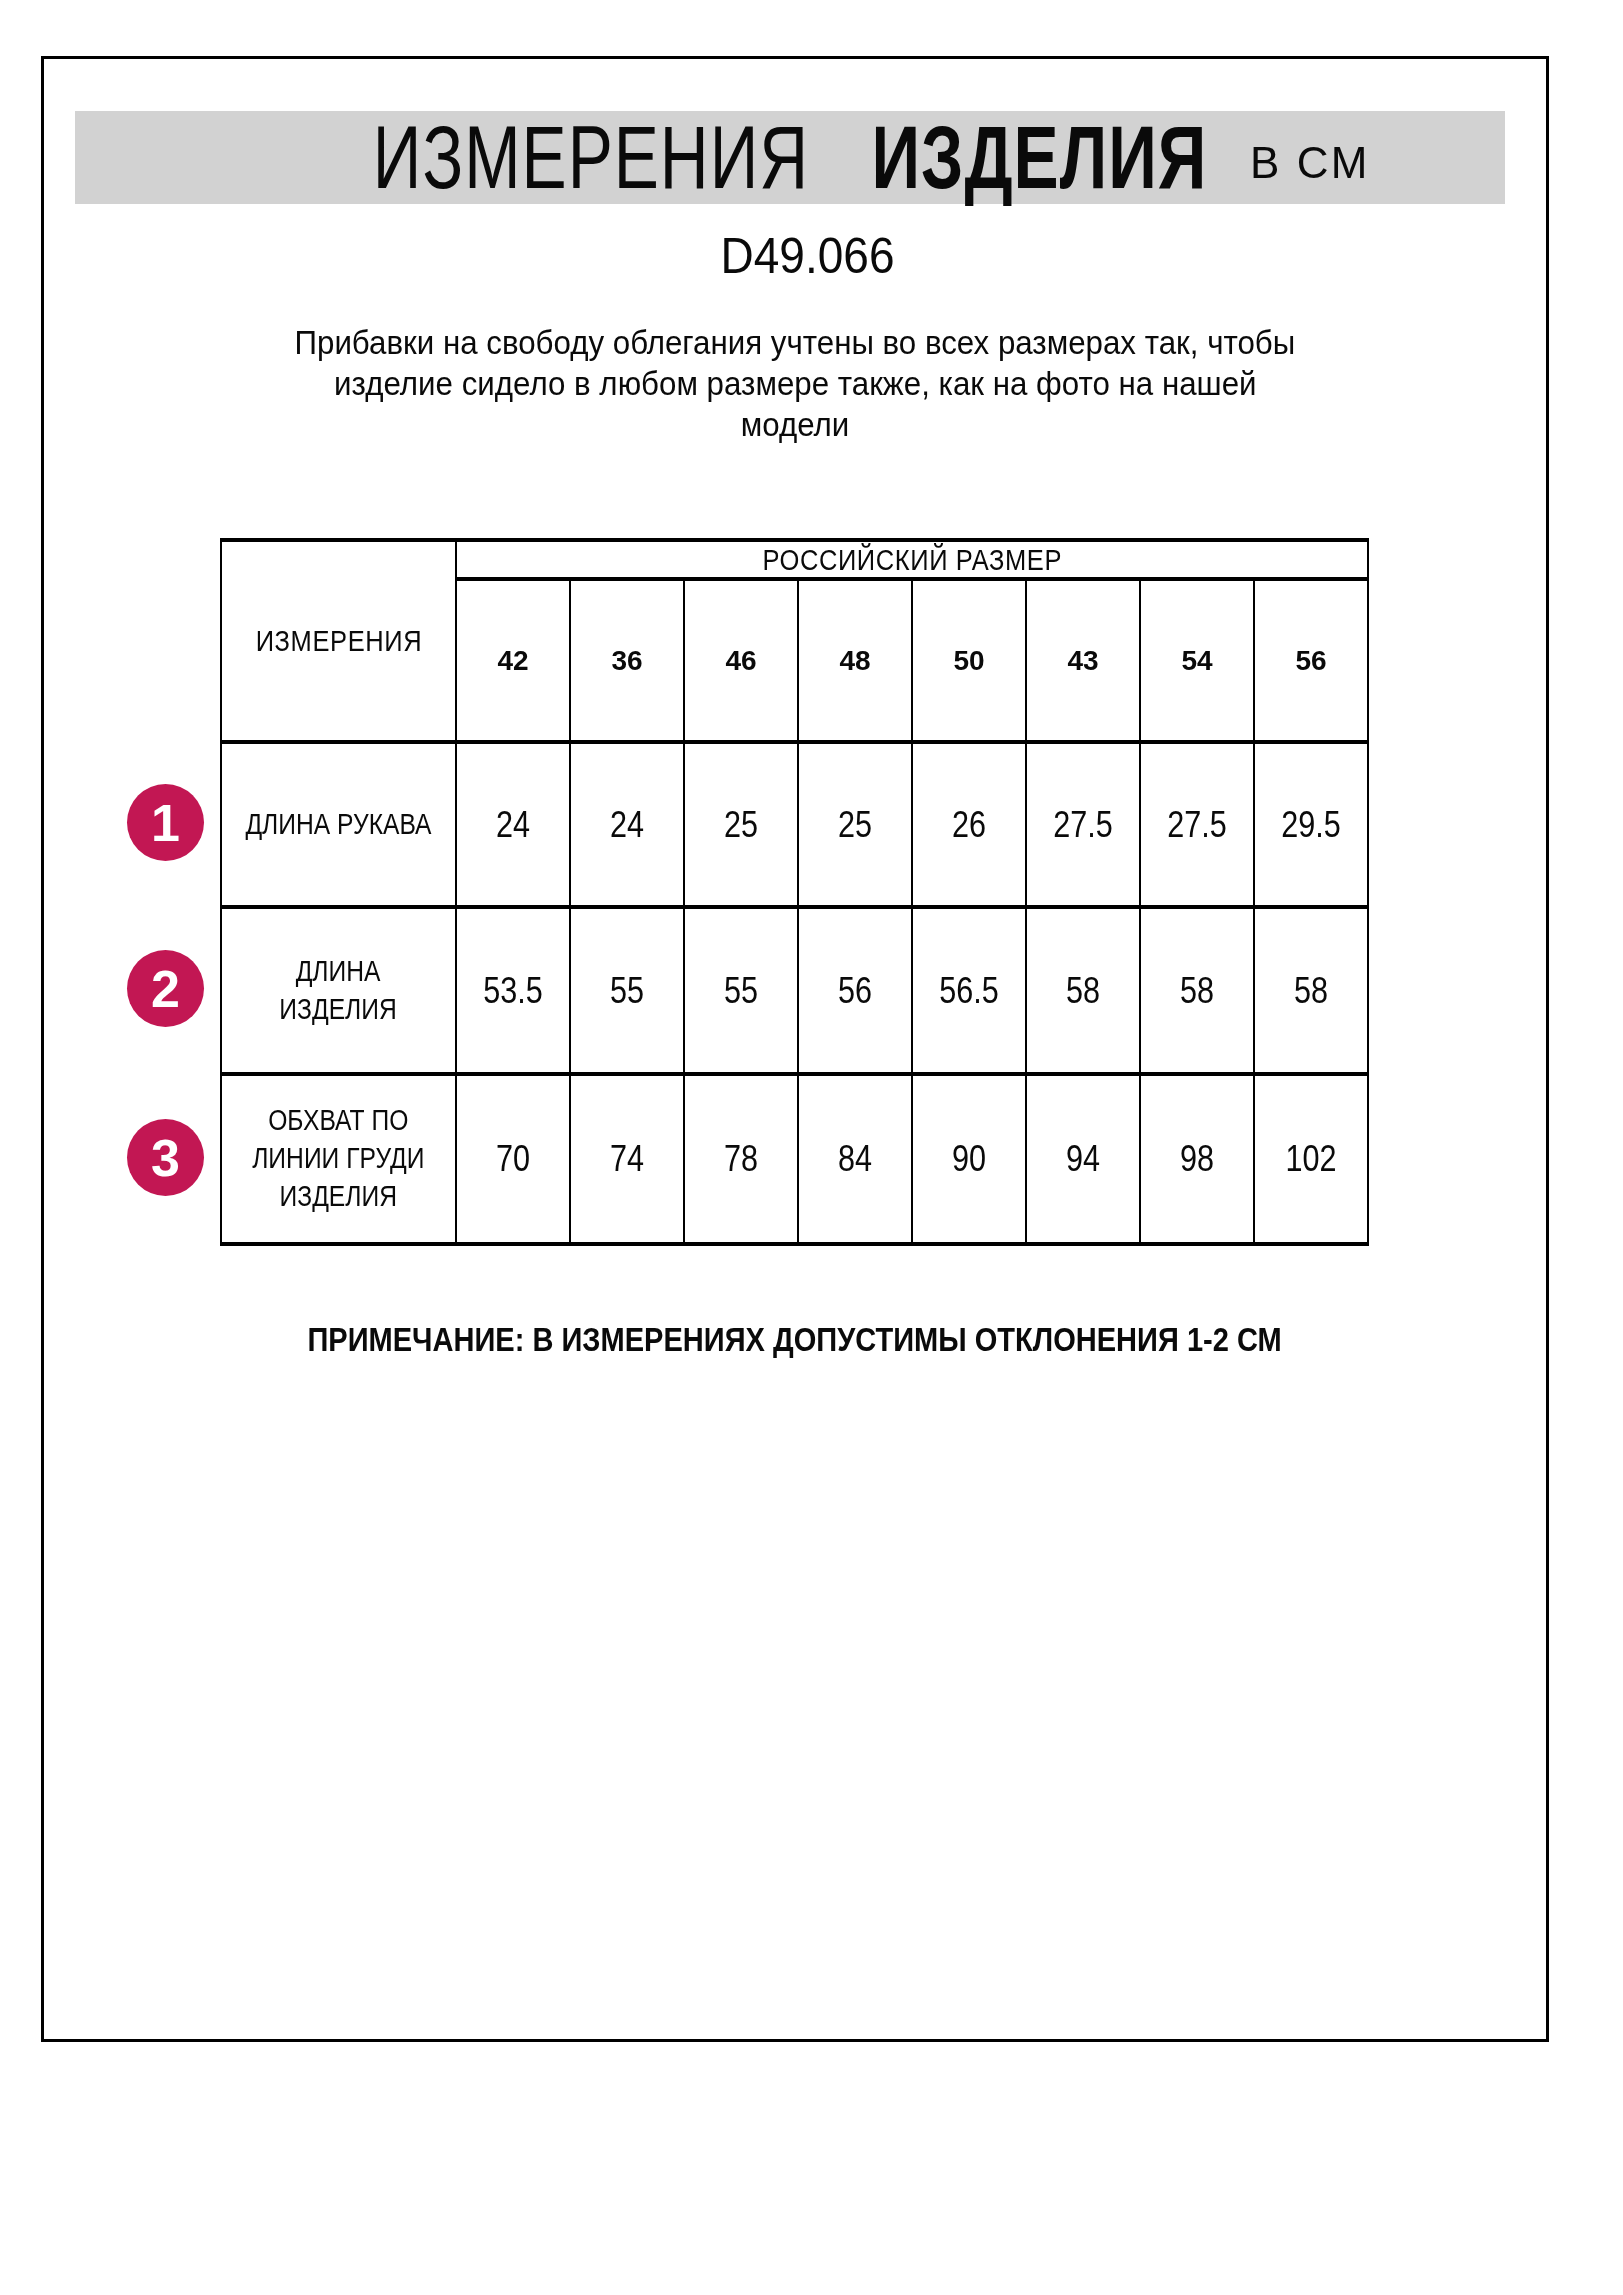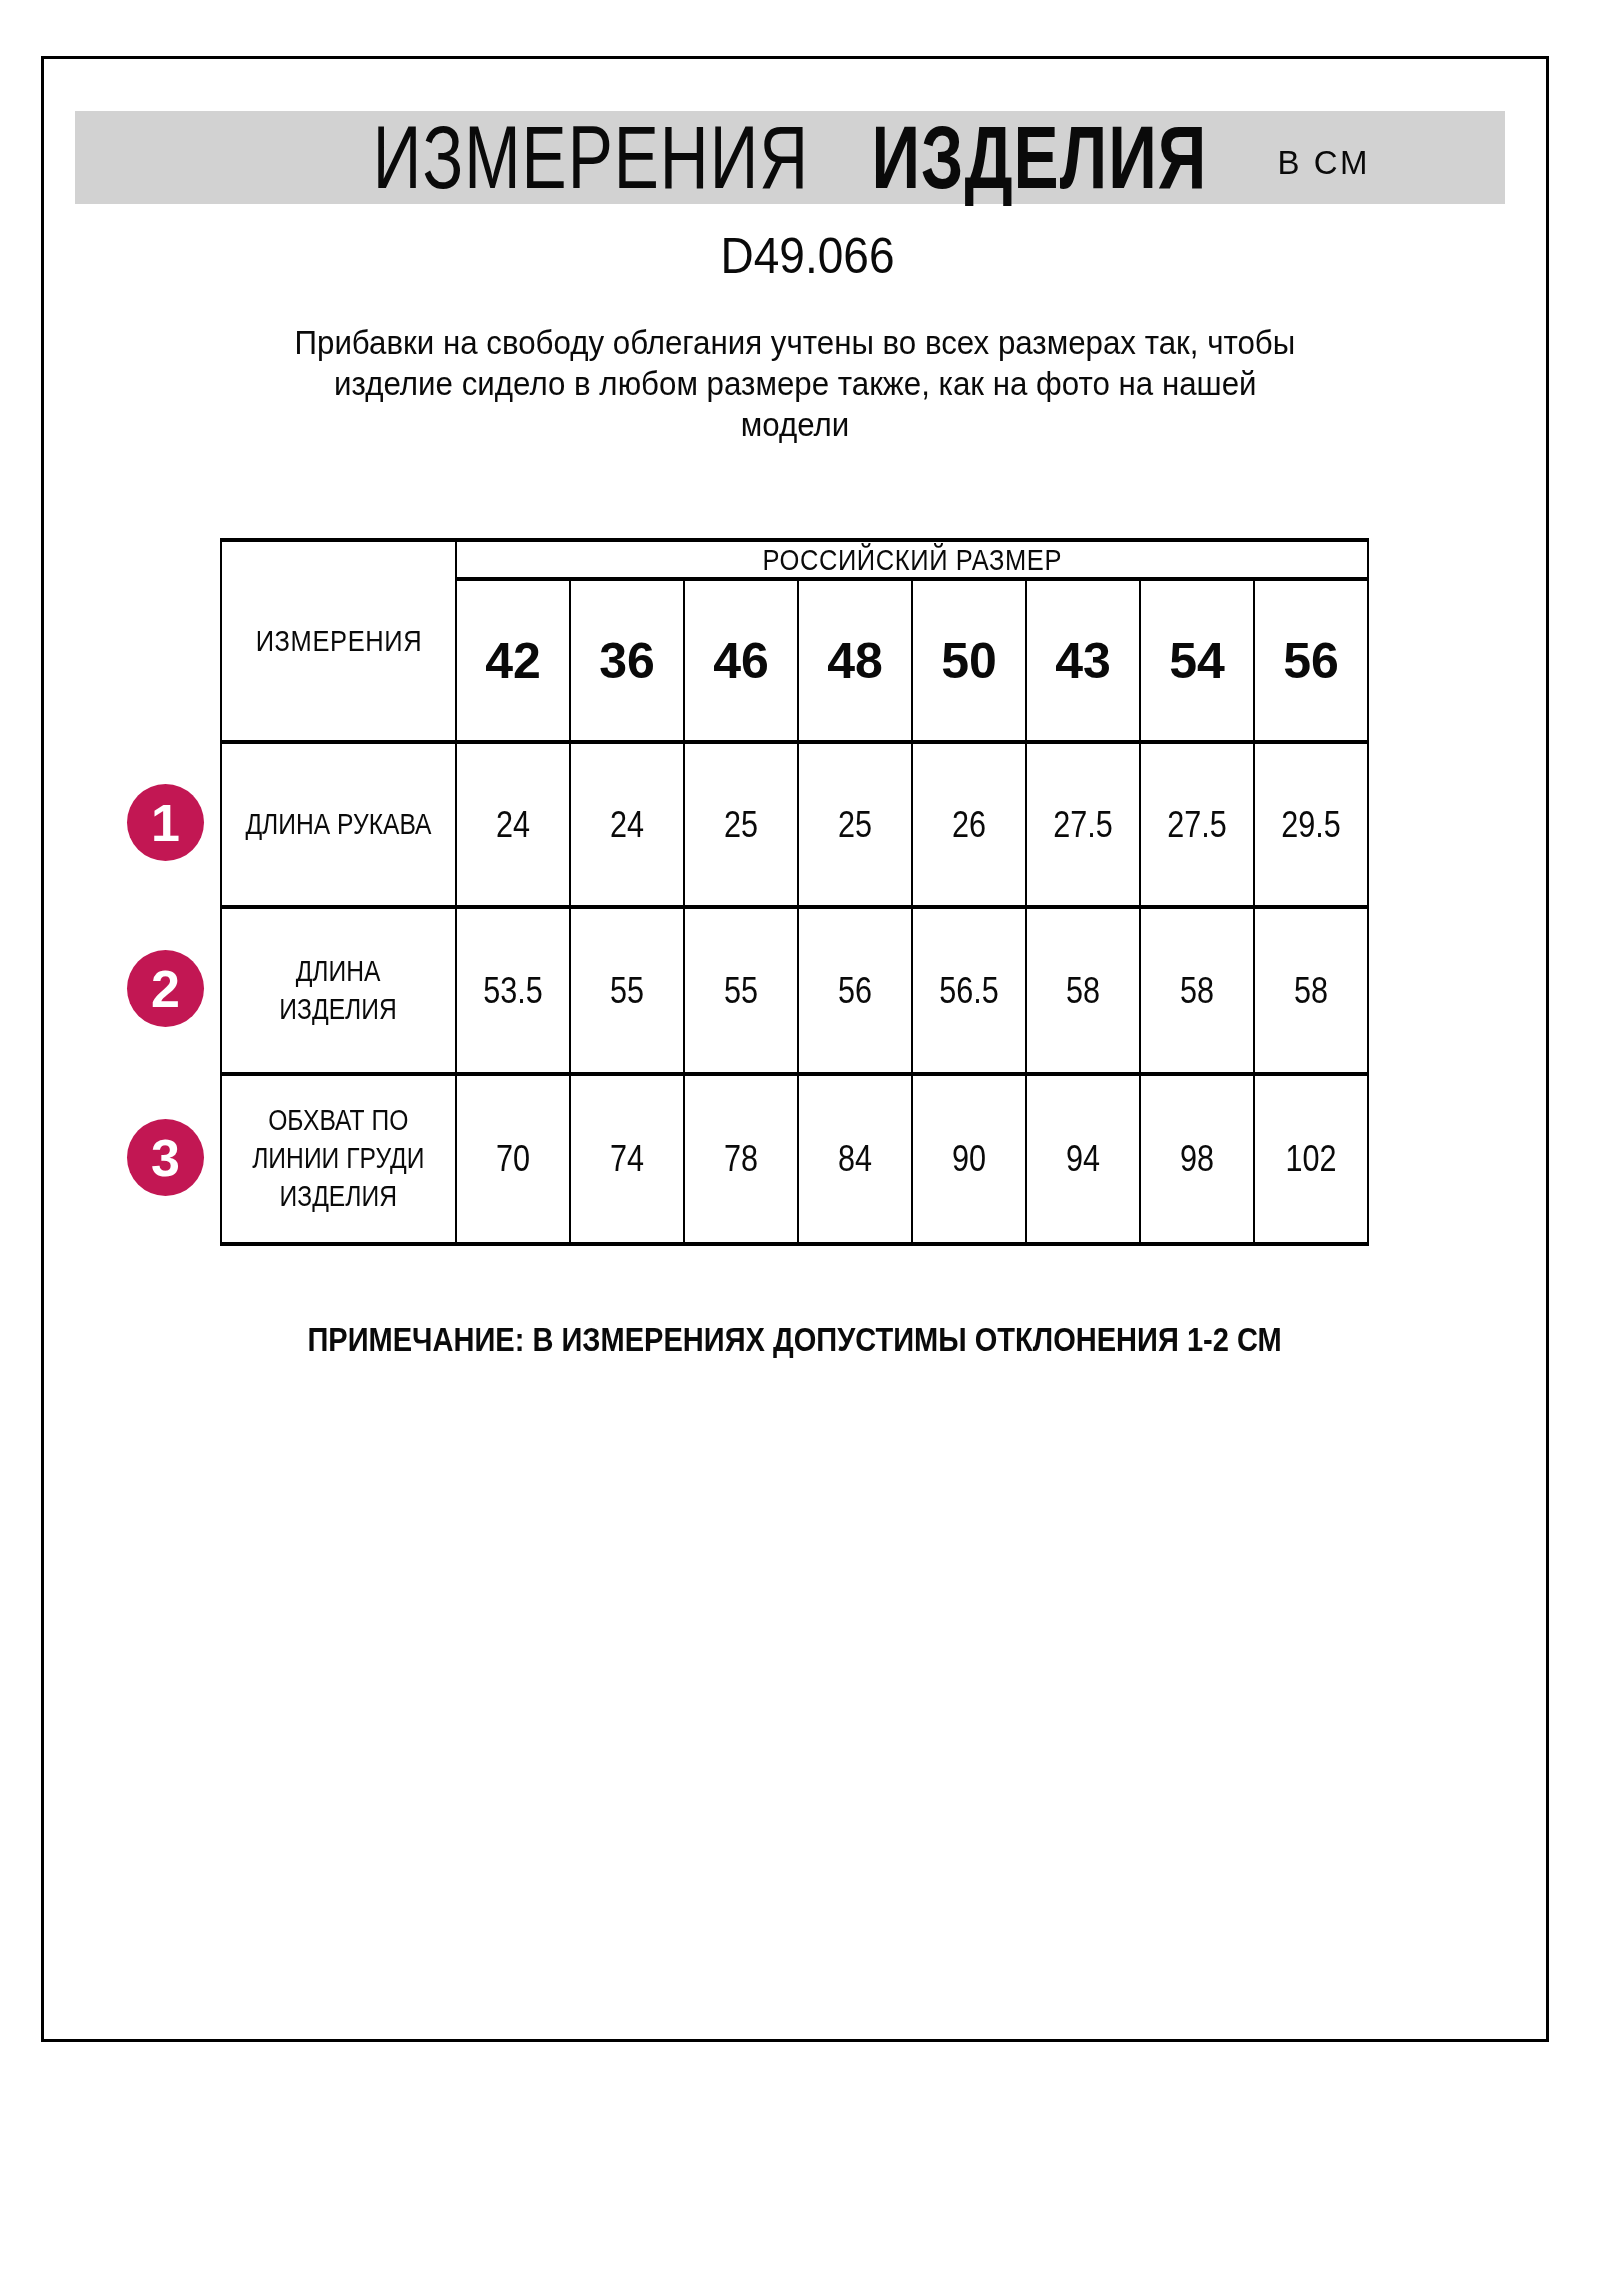--- a/index.html
+++ b/index.html
@@ -31,21 +31,21 @@
   .title-group{
     display:inline-flex;align-items:center;gap:82px;
     transform:scaleX(0.76);transform-origin:50% 50%;
     white-space:nowrap;
   }
   .title-reg{font-size:89px;font-weight:400;letter-spacing:1.3px;line-height:1;}
   .title-bold{font-size:89px;font-weight:700;letter-spacing:1.3px;line-height:1;}
   .units{
     position:absolute;right:135px;top:0;height:103px;
     display:flex;align-items:center;
-    font-size:33px;font-weight:500;letter-spacing:2.6px;
+    font-size:44px;font-weight:500;letter-spacing:2.6px;
   }
 
   .product-code{
     position:absolute;left:41px;top:230px;width:1508px;
     text-align:center;font-size:50px;font-weight:400;line-height:52px;padding-left:25px;
   }
   .product-code>span{display:inline-block;transform:scaleX(0.92);}
 
   .intro{
     position:absolute;left:41px;top:286px;width:1508px;text-align:center;margin-top:36px;
@@ -66,21 +66,21 @@
   col.cs{width:114px;}
   tr.gh-row td{height:39px;}
   tr.sizes-row td{height:163px;}
   tr.row-1 td{height:165px;}
   tr.row-2 td{height:167px;margin-left:30px;}
   tr.row-3 td{height:170px;}
 
   .cnd{display:inline-block;transform:scaleX(0.85);transform-origin:50% 50%;}
   .gh-text{font-size:30px;font-weight:400;letter-spacing:0.7px;white-space:nowrap;}
   .corner-text{font-size:30px;font-weight:400;letter-spacing:0.7px;}
-  .size-num{font-size:50px;font-weight:700;}
+  .size-num{font-size:28px;font-weight:700;}
   .row-label{font-size:29px;font-weight:400;line-height:1.3;white-space:pre-line;}
   .cell-val{font-size:36px;font-weight:400;}
 
   
   .badge{
     position:absolute;width:77px;height:77px;border-radius:50%;
     background:var(--accent);
     display:flex;align-items:center;justify-content:center;
     color:#fff;font-size:52px;font-weight:700;line-height:1;
   }

